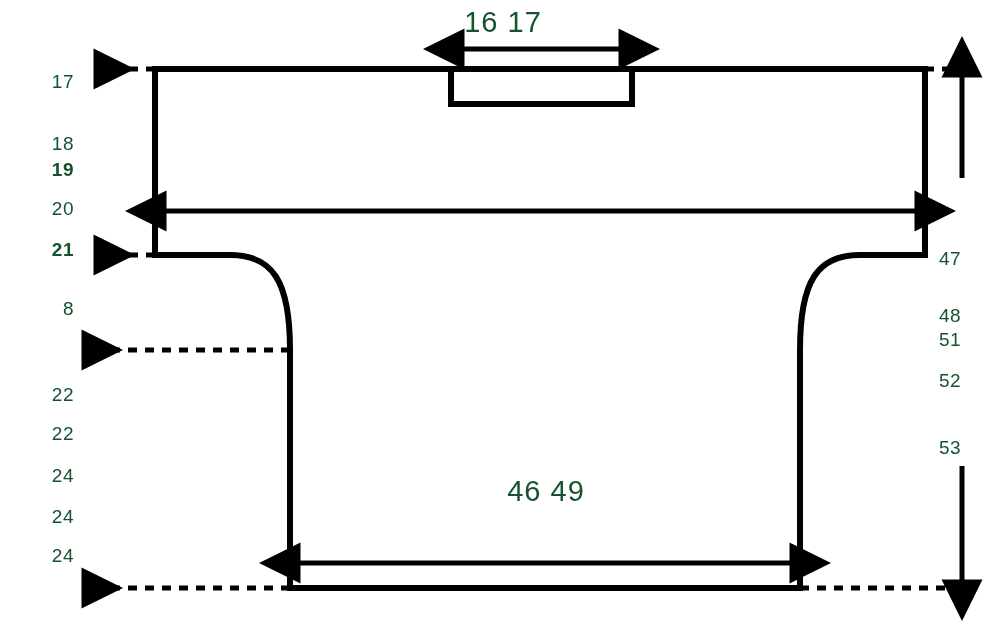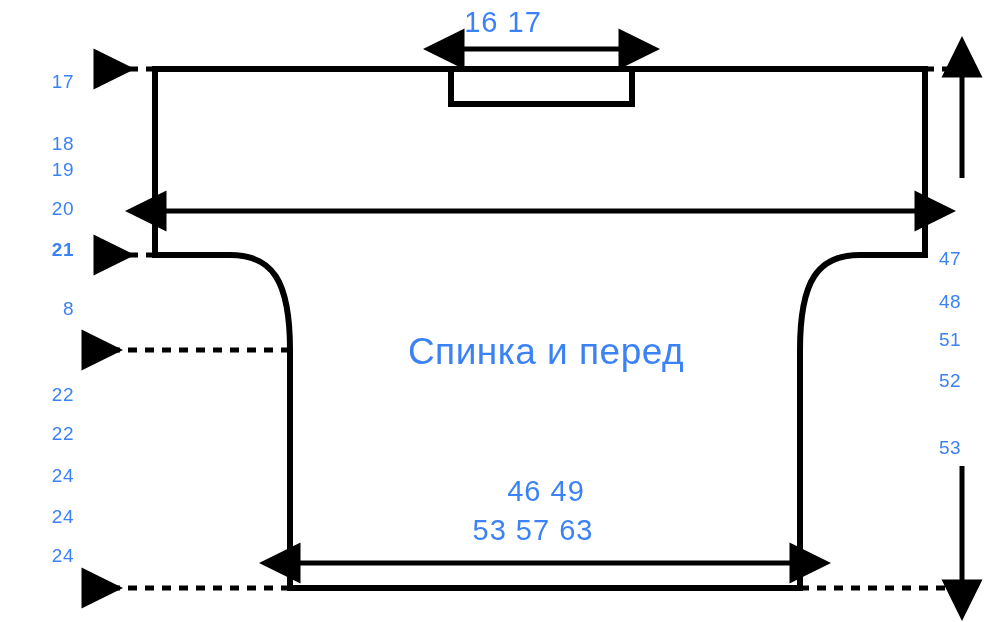--- a/index.html
+++ b/index.html
@@ -21,21 +21,21 @@
     position: absolute;
     left: 0;
     top: 0;
     width: 1000px;
     height: 622px;
     display: block;
   }
   .lbl {
     position: absolute;
     font-family: "Liberation Sans", sans-serif;
-    color: #3b82f6;
+    color: #14532d;
     white-space: nowrap;
     line-height: 1;
     user-select: none;
   }
   .lbl-col {
     font-size: 19px;
     letter-spacing: 0.5px;
   }
   .lbl-dim {
     font-size: 29px;
@@ -101,39 +101,37 @@
 
     <line x1="800" y1="588" x2="955" y2="588" stroke="#000000" stroke-width="5" stroke-dasharray="9 8"></line>
 
     <line x1="962" y1="178" x2="962" y2="76" stroke="#000000" stroke-width="5" marker-end="url(#arrHeadR)"></line>
 
     <line x1="962" y1="466" x2="962" y2="581" stroke="#000000" stroke-width="5" marker-end="url(#arrHeadR)"></line>
   </svg>
 
   <div class="lbl lbl-col left-col" style="left:22px; top:72px; width:52px;">17</div>
   <div class="lbl lbl-col left-col" style="left:22px; top:134px; width:52px;">18</div>
-  <div class="lbl lbl-col left-col" style="left:22px; top:160px; width:52px;">19</div>
+  <div class="lbl lbl-col left-col" style="left:22px; top:160px; width:52px;font-weight:bold;">19</div>
   <div class="lbl lbl-col left-col" style="left:22px; top:199px; width:52px;">20</div>
   <div class="lbl lbl-col left-col" style="left:22px; top:240px; width:52px;font-weight:bold;">21</div>
 
   <div class="lbl lbl-col left-col" style="left:22px; top:299px; width:52px;">8</div>
 
   <div class="lbl lbl-col left-col" style="left:22px; top:385px; width:52px;">22</div>
   <div class="lbl lbl-col left-col" style="left:22px; top:424px; width:52px;">22</div>
   <div class="lbl lbl-col left-col" style="left:22px; top:466px; width:52px;">24</div>
   <div class="lbl lbl-col left-col" style="left:22px; top:507px; width:52px;">24</div>
   <div class="lbl lbl-col left-col" style="left:22px; top:546px; width:52px;">24</div>
 
   <div class="lbl lbl-col right-col" style="left:939px; top:249px;">47</div>
-  <div class="lbl lbl-col right-col" style="left:939px; top:292px;">48</div>
+  <div class="lbl lbl-col right-col" style="left:939px; top:306px;">48</div>
   <div class="lbl lbl-col right-col" style="left:939px; top:330px;">51</div>
   <div class="lbl lbl-col right-col" style="left:939px; top:371px;">52</div>
   <div class="lbl lbl-col right-col" style="left:939px; top:411px;margin-top:27px;">53</div>
 
   <div class="lbl lbl-dim" style="left:503px; top:8px; transform:translateX(-50%);">16 17</div>
 
 
   <div class="lbl lbl-dim" style="left:546px; top:477px; transform:translateX(-50%);">46  49</div>
-  <div class="lbl lbl-dim" style="left:533px; top:516px; transform:translateX(-50%);">53  57 63</div>
 
-  <div class="lbl lbl-title" style="left:546px; top:333px; transform:translateX(-50%);">Спинка и перед</div>
 
 </div>
 
 </body></html>

